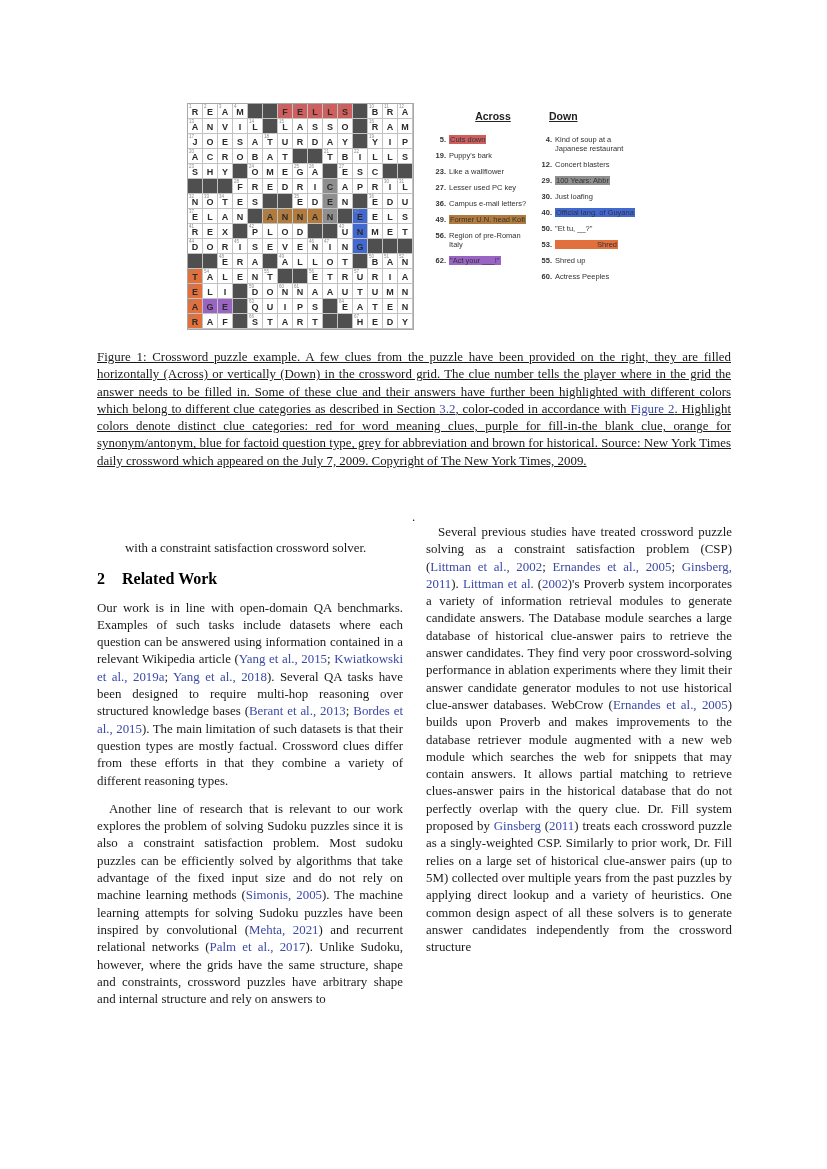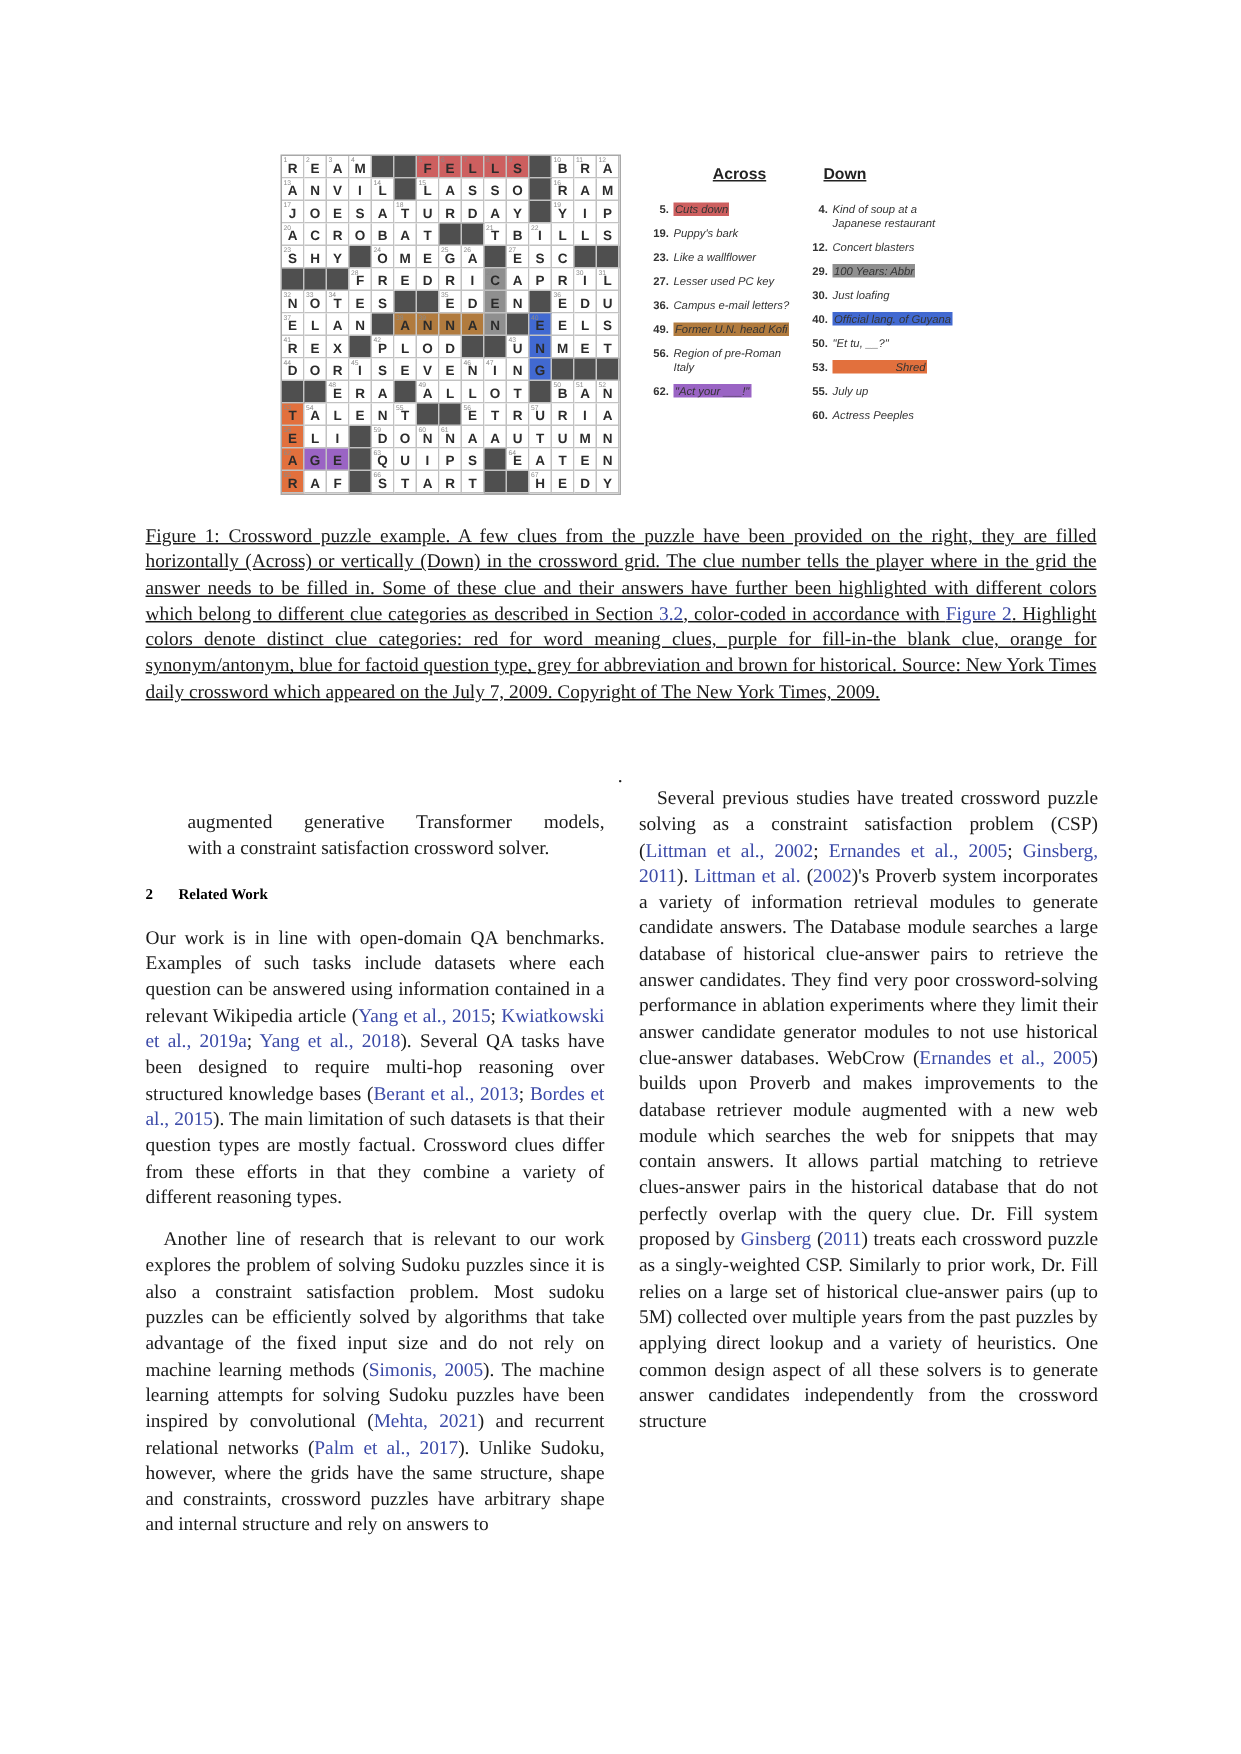--- a/index.html
+++ b/index.html
@@ -21,33 +21,33 @@
   
   .clues{position:absolute;font-family:"Liberation Sans",sans-serif;color:#333;}
   .clues-across{left:431px;top:110px;width:104px;}
   .clues-down{left:537px;top:110px;width:100px;}
   .clue-heading{font-weight:bold;font-size:10.5px;color:#222;text-decoration:underline;
                 margin-bottom:13px;}
   .clues-across .clue-heading{margin-left:20px;text-align:center;}
   .clues-down .clue-heading{margin-left:12px;}
   .clue{display:flex;margin-bottom:7px;font-size:7.5px;line-height:9px;}
   .cnum{flex:none;width:15px;text-align:right;font-weight:bold;margin-right:3px;color:#333;}
-  .ctext{flex:1;font-style:italic;}
+  .ctext{flex:1;}
   .ctext .hl{padding:0 1px;}
 
   
   .caption{position:absolute;left:97px;top:349px;width:634px;font-size:12.9px;
            line-height:17.3px;text-align:justify;text-decoration:underline;}
   .lone-dot{position:absolute;left:0;top:509px;width:827px;text-align:center;font-size:13px;}
   .col{position:absolute;width:306px;font-size:12.9px;line-height:17.3px;text-align:justify;}
   .col-left{left:97px;top:540px;}
   .col-right{left:426px;top:524px;}
   .contrib{margin-left:28px;width:278px;}
   .contrib .jlast{text-align:justify;text-align-last:justify;}
-  .sec-heading{font-size:10px;font-weight:bold;color:#000;margin-top:13px;margin-bottom:12px;
+  .sec-heading{font-size:16px;font-weight:bold;color:#000;margin-top:13px;margin-bottom:12px;
                text-align:left;}
   .sec-num{margin-right:17px;}
   .para{margin:0;}
   .para.ind{text-indent:12px;}
   .para + .para{margin-top:11px;}
   .cite{color:var(--link,#3b4aa8);}
 </style>
 </head>
 <body>
 
@@ -786,35 +786,34 @@
         <div class="clue">
           <span class="cnum">50.</span>
           <span class="ctext"><span>"Et tu, __?"</span></span>
         </div>
         <div class="clue">
           <span class="cnum">53.</span>
           <span class="ctext"><span class="hl" style="background: rgb(226, 112, 61); padding-left: 42px;">Shred</span></span>
         </div>
         <div class="clue">
           <span class="cnum">55.</span>
-          <span class="ctext"><span>July up</span></span>
+          <span class="ctext"><span>Shred up</span></span>
         </div>
         <div class="clue">
           <span class="cnum">60.</span>
           <span class="ctext"><span>Actress Peeples</span></span>
         </div>
       </div>
   </div>
 
   <div class="caption" id="caption"><span>Figure 1: Crossword puzzle example. A few clues from the puzzle have been provided on the right, they are filled horizontally (Across) or vertically (Down) in the crossword grid. The clue number tells the player where in the grid the answer needs to be filled in. Some of these clue and their answers have further been highlighted with different colors which belong to different clue categories as described in Section </span><span class="cite">3.2</span><span>, color-coded in accordance with </span><span class="cite">Figure 2</span><span>. Highlight colors denote distinct clue categories: red for word meaning clues, purple for fill-in-the blank clue, orange for synonym/antonym, blue for factoid question type, grey for abbreviation and brown for historical. Source: New York Times daily crossword which appeared on the July 7, 2009. Copyright of The New York Times, 2009.</span></div>
   <div class="lone-dot">.</div>
 
   <div class="col col-left">
     <div class="contrib" id="contrib">
-        <div class="jlast">augmented generative Transformer models,</div>
         <div>with a constraint satisfaction crossword solver.</div>
       </div>
     <div class="sec-heading">
       <span class="sec-num">2</span><span class="sec-title">Related Work</span>
     </div>
     <div id="left-paras">
         <p class="para"><span>Our work is in line with open-domain QA benchmarks. Examples of such tasks include datasets where each question can be answered using information contained in a relevant Wikipedia article (</span><span class="cite">Yang et al., 2015</span><span>; </span><span class="cite">Kwiatkowski et al., 2019a</span><span>; </span><span class="cite">Yang et al., 2018</span><span>). Several QA tasks have been designed to require multi-hop reasoning over structured knowledge bases (</span><span class="cite">Berant et al., 2013</span><span>; </span><span class="cite">Bordes et al., 2015</span><span>). The main limitation of such datasets is that their question types are mostly factual. Crossword clues differ from these efforts in that they combine a variety of different reasoning types.</span></p>
         <p class="para ind"><span>Another line of research that is relevant to our work explores the problem of solving Sudoku puzzles since it is also a constraint satisfaction problem. Most sudoku puzzles can be efficiently solved by algorithms that take advantage of the fixed input size and do not rely on machine learning methods (</span><span class="cite">Simonis, 2005</span><span>). The machine learning attempts for solving Sudoku puzzles have been inspired by convolutional (</span><span class="cite">Mehta, 2021</span><span>) and recurrent relational networks (</span><span class="cite">Palm et al., 2017</span><span>). Unlike Sudoku, however, where the grids have the same structure, shape and constraints, crossword puzzles have arbitrary shape and internal structure and rely on answers to</span></p>
       </div>
   </div>

